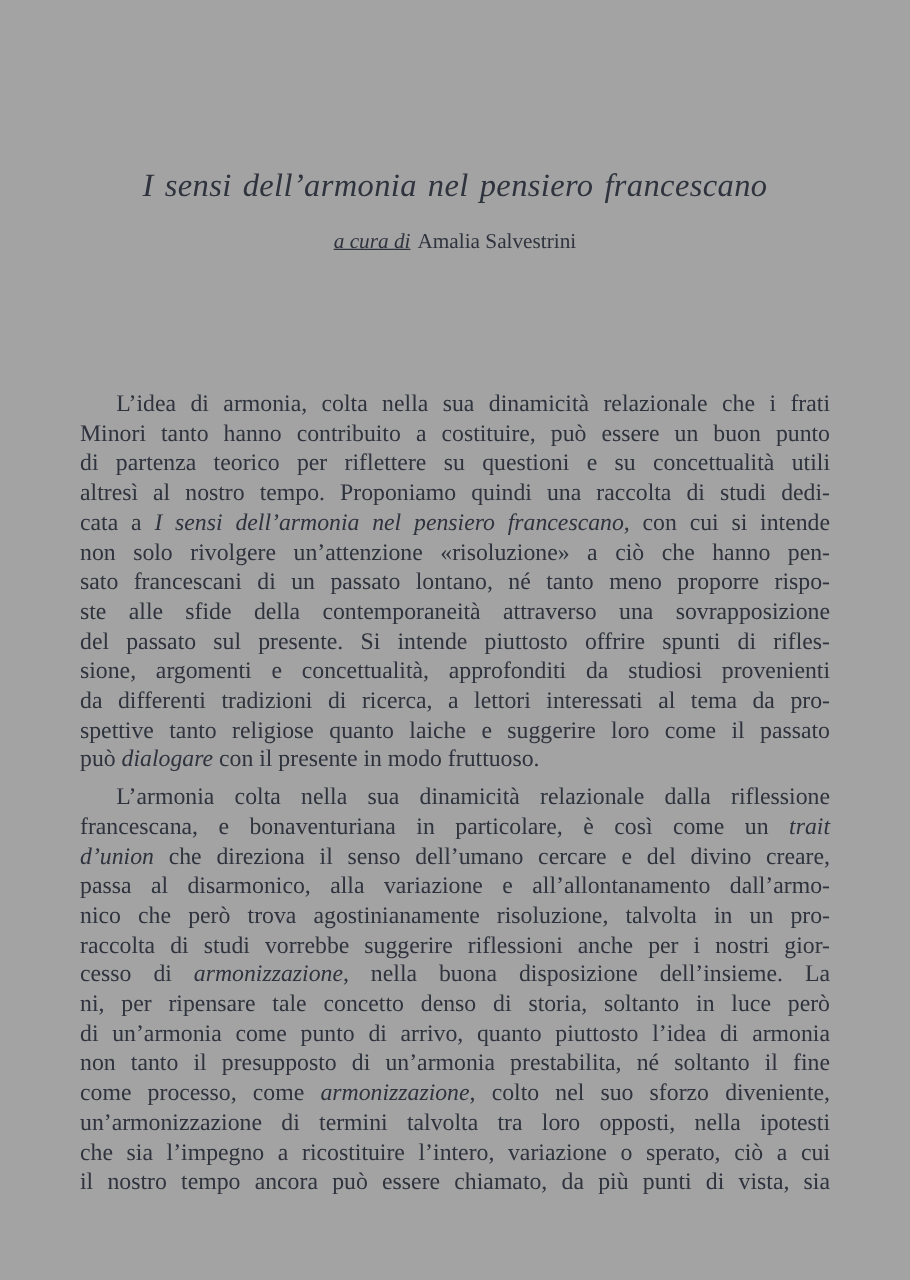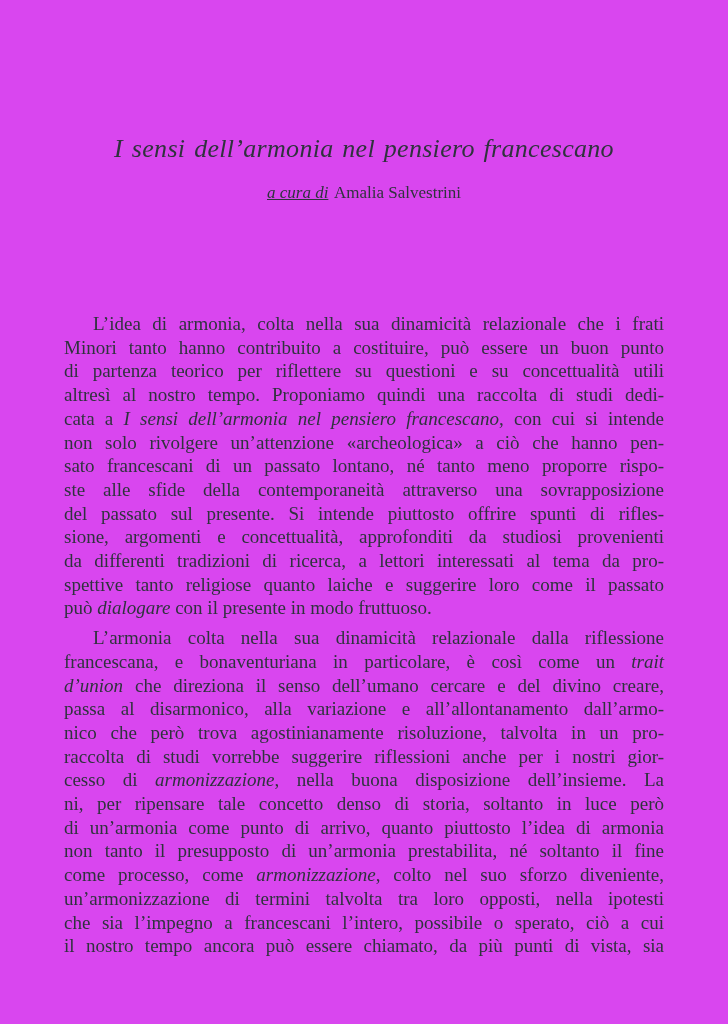--- a/index.html
+++ b/index.html
@@ -65,34 +65,34 @@
   .line.indent {
     text-indent: 29px;
   }
   .line.no-just {
     text-align-last: left;
   }
 </style>
 </head>
 <body style="background: rgb(253, 253, 253);">
 
-<div class="page" style="background: #d946ef; color: rgb(47, 51, 61);">
+<div class="page" style="background: #a3a3a3; color: rgb(47, 51, 61);">
   <div class="text-block">
     <h1 class="title">I sensi dell’armonia nel pensiero francescano</h1>
     <div class="byline">
       <span class="byline-prefix em">a cura di</span><span class="byline-name">Amalia Salvestrini</span>
     </div>
     <div class="body-text">
       <div class="paragraph">
           <div class="line indent"><span>L’idea di armonia, colta nella sua dinamicità relazionale che i frati</span></div>
           <div class="line"><span>Minori tanto hanno contribuito a costituire, può essere un buon punto</span></div>
           <div class="line"><span>di partenza teorico per riflettere su questioni e su concettualità utili</span></div>
           <div class="line"><span>altresì al nostro tempo. Proponiamo quindi una raccolta di studi dedi-</span></div>
           <div class="line"><span>cata a </span><span class="em">I sensi dell’armonia nel pensiero francescano</span><span>, con cui si intende</span></div>
-          <div class="line"><span>non solo rivolgere un’attenzione «archeologica» a ciò che hanno pen-</span></div>
+          <div class="line"><span>non solo rivolgere un’attenzione «risoluzione» a ciò che hanno pen-</span></div>
           <div class="line"><span>sato francescani di un passato lontano, né tanto meno proporre rispo-</span></div>
           <div class="line"><span>ste alle sfide della contemporaneità attraverso una sovrapposizione</span></div>
           <div class="line"><span>del passato sul presente. Si intende piuttosto offrire spunti di rifles-</span></div>
           <div class="line"><span>sione, argomenti e concettualità, approfonditi da studiosi provenienti</span></div>
           <div class="line"><span>da differenti tradizioni di ricerca, a lettori interessati al tema da pro-</span></div>
           <div class="line"><span>spettive tanto religiose quanto laiche e suggerire loro come il passato</span></div>
           <div class="line no-just"><span>può </span><span class="em">dialogare</span><span> con il presente in modo fruttuoso.</span></div>
         </div>
       <div class="paragraph">
           <div class="line indent"><span>L’armonia colta nella sua dinamicità relazionale dalla riflessione</span></div>
@@ -100,18 +100,18 @@
           <div class="line"><span class="em">d’union</span><span> che direziona il senso dell’umano cercare e del divino creare,</span></div>
           <div class="line"><span>passa al disarmonico, alla variazione e all’allontanamento dall’armo-</span></div>
           <div class="line"><span>nico che però trova agostinianamente risoluzione, talvolta in un pro-</span></div>
           <div class="line"><span>raccolta di studi vorrebbe suggerire riflessioni anche per i nostri gior-</span></div>
           <div class="line"><span>cesso di </span><span class="em">armonizzazione</span><span>, nella buona disposizione dell’insieme. La</span></div>
           <div class="line"><span>ni, per ripensare tale concetto denso di storia, soltanto in luce però</span></div>
           <div class="line"><span>di un’armonia come punto di arrivo, quanto piuttosto l’idea di armonia</span></div>
           <div class="line"><span>non tanto il presupposto di un’armonia prestabilita, né soltanto il fine</span></div>
           <div class="line"><span>come processo, come </span><span class="em">armonizzazione</span><span>, colto nel suo sforzo diveniente,</span></div>
           <div class="line"><span>un’armonizzazione di termini talvolta tra loro opposti, nella ipotesti</span></div>
-          <div class="line"><span>che sia l’impegno a francescani l’intero, possibile o sperato, ciò a cui</span></div>
+          <div class="line"><span>che sia l’impegno a ricostituire l’intero, variazione o sperato, ciò a cui</span></div>
           <div class="line"><span>il nostro tempo ancora può essere chiamato, da più punti di vista, sia</span></div>
         </div>
     </div>
   </div>
 </div>
 
 </body></html>

